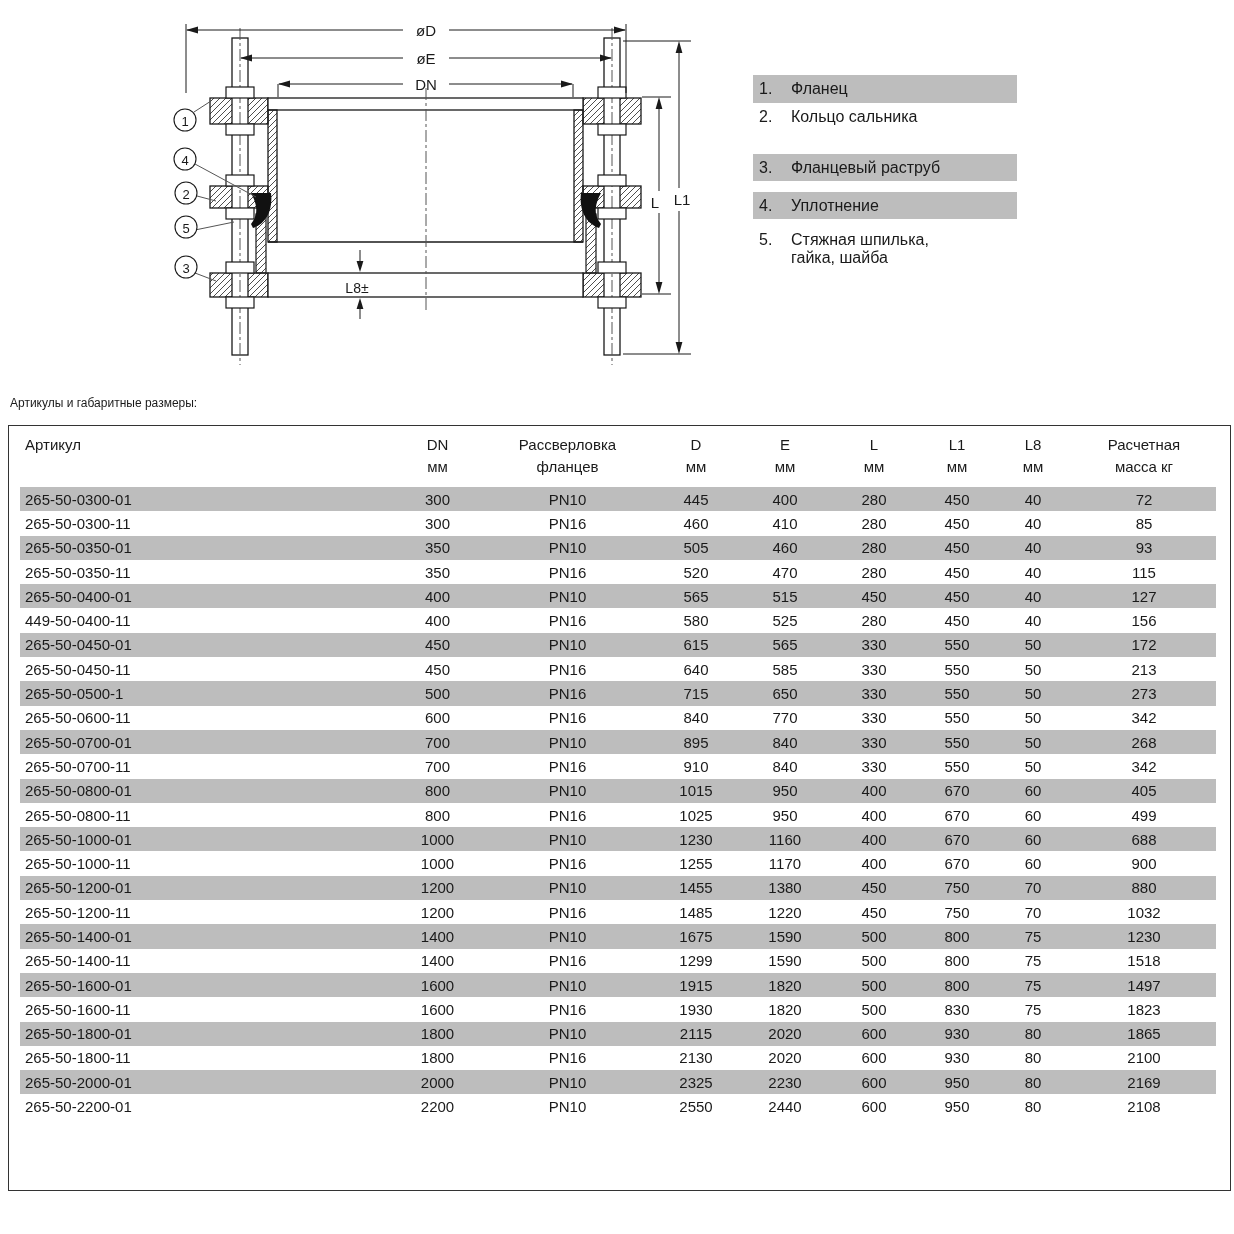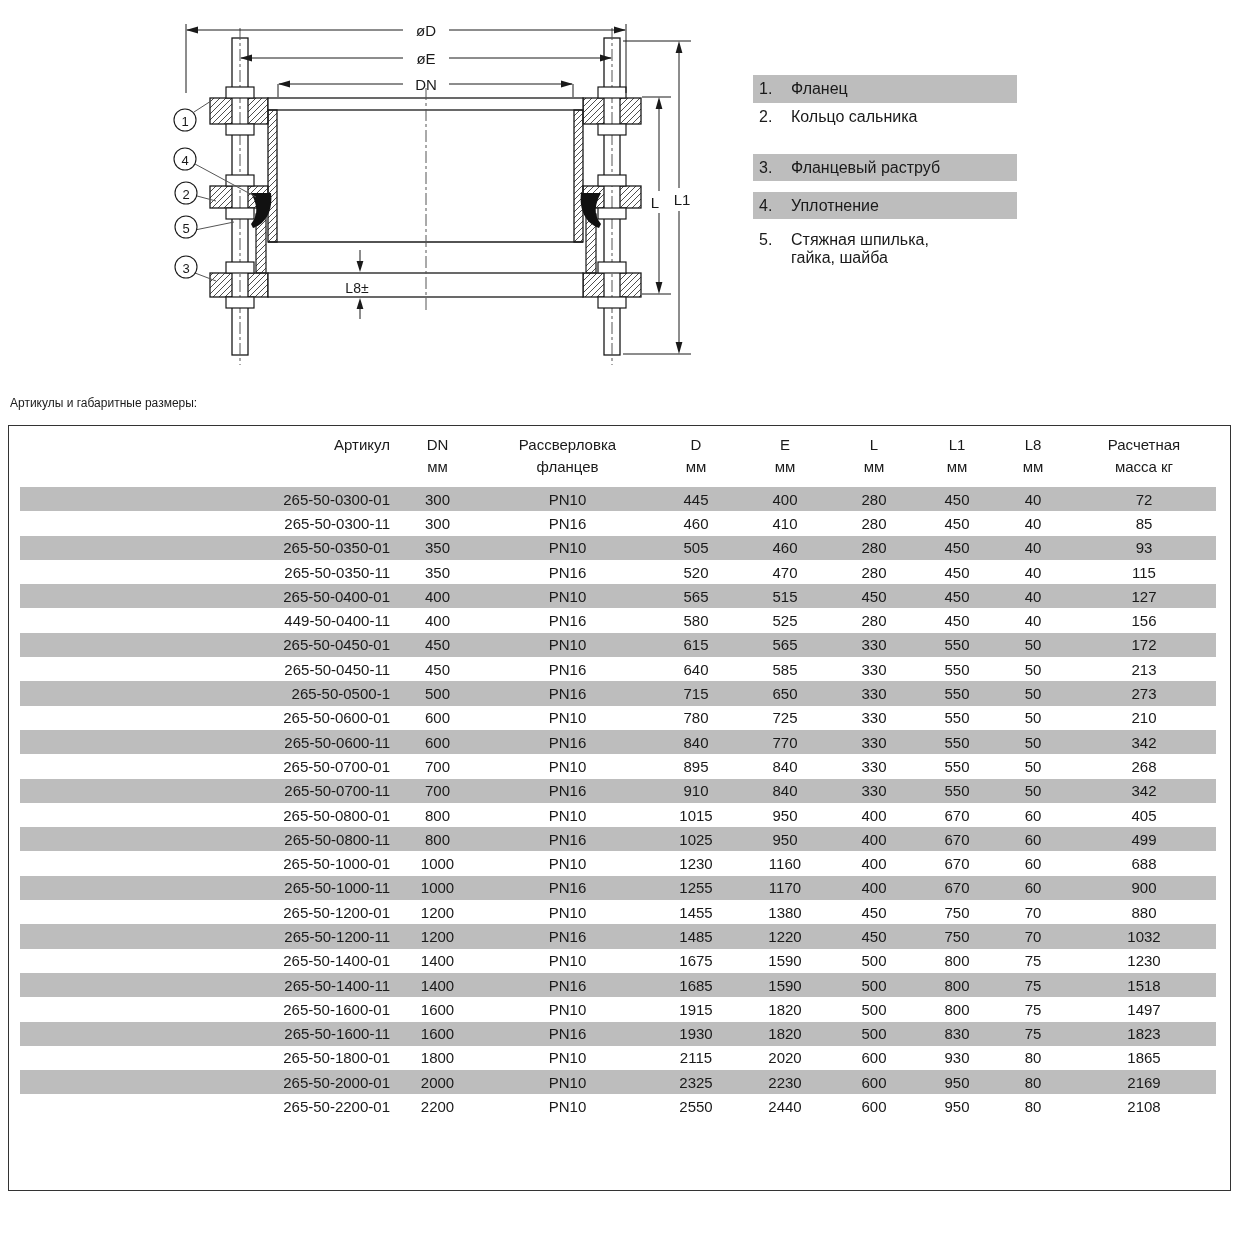--- a/index.html
+++ b/index.html
@@ -19,21 +19,21 @@
   .li-5{height:46px;align-items:flex-start;line-height:17.5px;padding-top:4px}
   
   .section-title{position:absolute;left:10px;top:396px;font-size:12px}
   
   .table-wrap{
     position:absolute;left:8px;top:425px;width:1223px;height:766px;
     border:1px solid #333;box-sizing:border-box;overflow:hidden;
   }
   table{border-collapse:collapse;table-layout:fixed;width:1196px;margin-left:11px;font-size:15px}
   thead th{font-weight:normal;vertical-align:top;padding:10px 0 0 0;height:61px;box-sizing:border-box;text-align:center}
-  thead th:first-child,tbody td:first-child{text-align:right;padding-left:5px}
+  thead th:first-child,tbody td:first-child{text-align:left;padding-left:5px}
   thead th .h2{margin-top:5px}
   tbody td{height:24.3px;padding:0;text-align:center;white-space:nowrap;overflow:hidden}
   tbody tr:nth-child(odd){background:#bdbdbd}
   
   .drawing{position:absolute;left:0;top:0}
   .drawing text{font-family:"Liberation Sans",sans-serif;font-size:15px;fill:#1a1a1a}
   .drawing .callout-num{font-size:13px}
   .drawing .small{font-size:14px}
 </style>
 </head>
@@ -348,31 +348,20 @@
           <td>500</td>
           <td>PN16</td>
           <td>715</td>
           <td>650</td>
           <td>330</td>
           <td>550</td>
           <td>50</td>
           <td>273</td>
         </tr>
         <tr>
-          <td>265-50-0600-01</td>
-          <td>600</td>
-          <td>PN10</td>
-          <td>780</td>
-          <td>725</td>
-          <td>330</td>
-          <td>550</td>
-          <td>50</td>
-          <td>210</td>
-        </tr>
-        <tr>
           <td>265-50-0600-11</td>
           <td>600</td>
           <td>PN16</td>
           <td>840</td>
           <td>770</td>
           <td>330</td>
           <td>550</td>
           <td>50</td>
           <td>342</td>
         </tr>
@@ -472,21 +461,21 @@
           <td>1590</td>
           <td>500</td>
           <td>800</td>
           <td>75</td>
           <td>1230</td>
         </tr>
         <tr>
           <td>265-50-1400-11</td>
           <td>1400</td>
           <td>PN16</td>
-          <td>1685</td>
+          <td>1299</td>
           <td>1590</td>
           <td>500</td>
           <td>800</td>
           <td>75</td>
           <td>1518</td>
         </tr>
         <tr>
           <td>265-50-1600-01</td>
           <td>1600</td>
           <td>PN10</td>
@@ -513,20 +502,31 @@
           <td>1800</td>
           <td>PN10</td>
           <td>2115</td>
           <td>2020</td>
           <td>600</td>
           <td>930</td>
           <td>80</td>
           <td>1865</td>
         </tr>
         <tr>
+          <td>265-50-1800-11</td>
+          <td>1800</td>
+          <td>PN16</td>
+          <td>2130</td>
+          <td>2020</td>
+          <td>600</td>
+          <td>930</td>
+          <td>80</td>
+          <td>2100</td>
+        </tr>
+        <tr>
           <td>265-50-2000-01</td>
           <td>2000</td>
           <td>PN10</td>
           <td>2325</td>
           <td>2230</td>
           <td>600</td>
           <td>950</td>
           <td>80</td>
           <td>2169</td>
         </tr>

